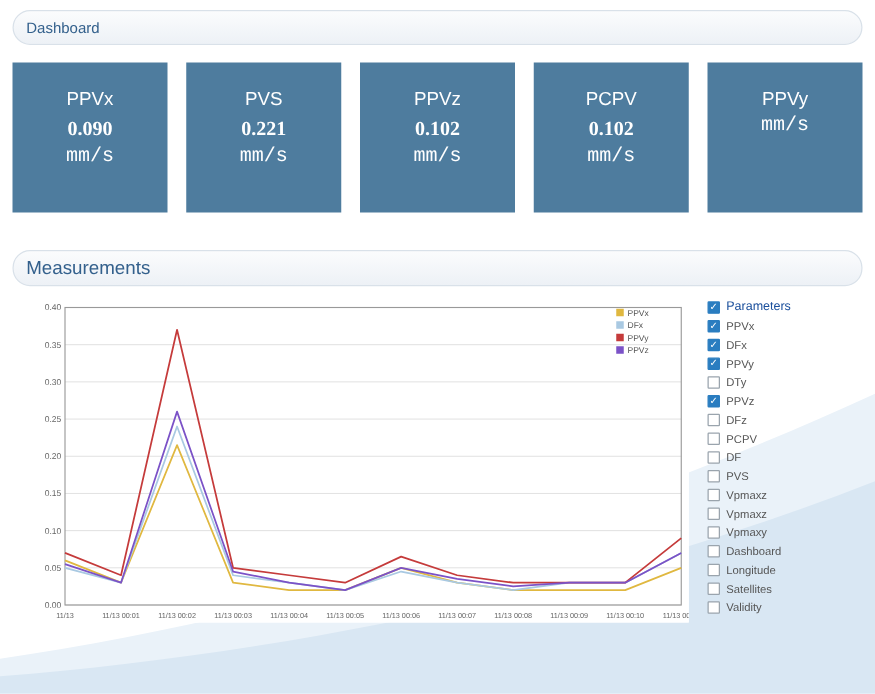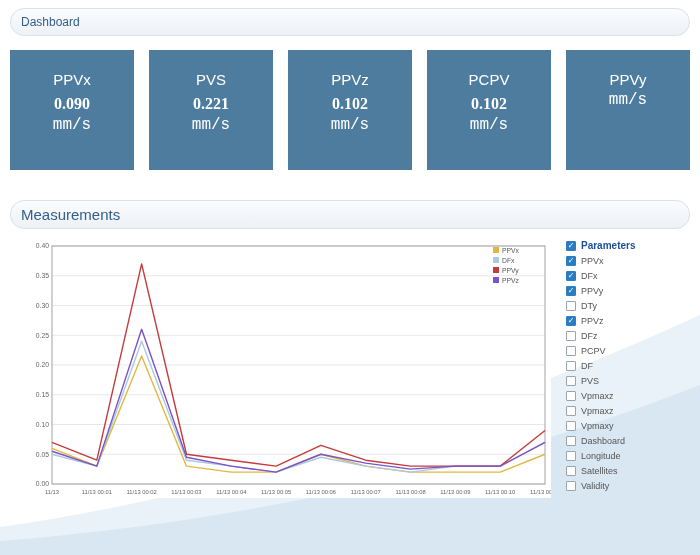--- a/index.html
+++ b/index.html
@@ -35,21 +35,21 @@
   .tile-label { font-size: 15px; }
   .tile-value { font-size: 16px; font-weight: bold; margin-top: 7px; font-family: Liberation Serif, serif; }
   .tile-unit  { font-size: 16px; margin-top: 3px; font-family: Liberation Mono, monospace; }
 
   .main-row { display: flex; margin-top: 9px; align-items: flex-start; }
   .chart-wrap { margin-left: 14px; width: 527px; background: #fff; }
   svg.chart { width: 527px; height: 260px; display: block; background: #fff; font-family: "Liberation Sans", sans-serif; }
 
   .params { margin-left: 15px; width: 108px; font-size: 9px; color: #555; padding-top: 2px; }
   .param-row { display: flex; align-items: center; gap: 5px; margin-bottom: 5px; cursor: pointer; }
-  .param-header-label { font-weight: bold; color: #1b4f9c; font-size: 10px; }
+  .param-header-label { font-weight: normal; color: #1b4f9c; font-size: 10px; }
   .cb {
     width: 10px; height: 10px;
     border: 1px solid #9aa4ad;
     background: #fff;
     display: inline-flex; align-items: center; justify-content: center;
     font-size: 8px; line-height: 1; color: #fff;
     flex: none; border-radius: 1px;
   }
   .cb.checked { background: #2a7dc0; border-color: #2a7dc0; }
 </style>

